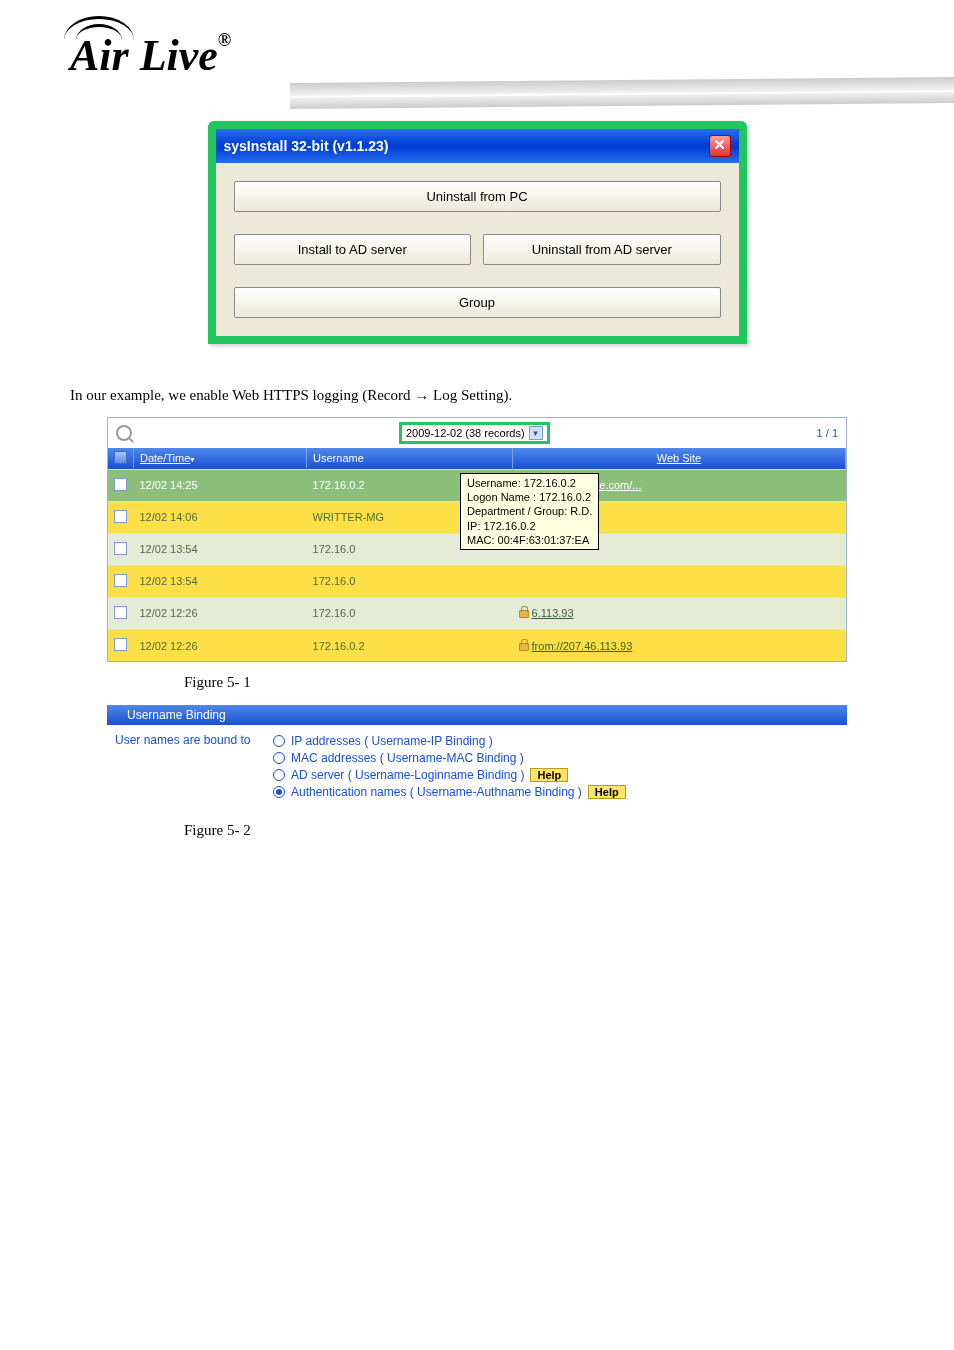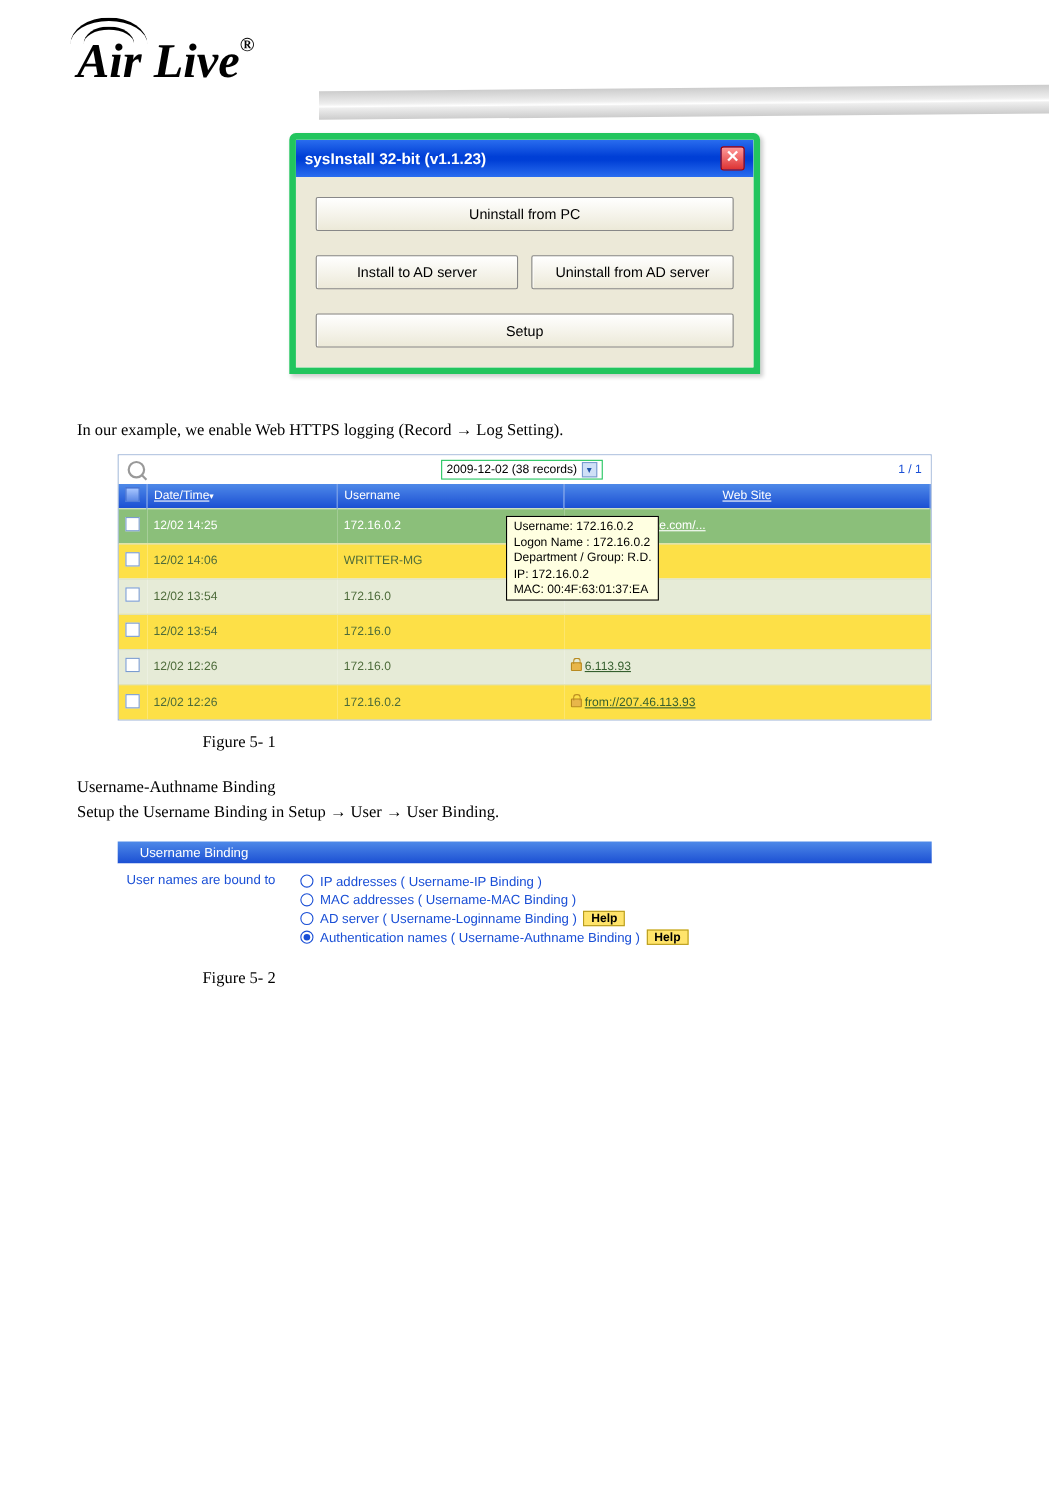--- a/index.html
+++ b/index.html
@@ -49,23 +49,23 @@
     height: 26px;
     background: linear-gradient(180deg,#ccc 0%,#eee 45%,#fff 55%,#eee 60%,#ccc 100%);
     transform: skewY(-0.5deg);
   }
   .content {
     padding: 40px 70px 0 70px;
   }
 
   
   .dialog {
-    width: 428px;
+    width: 539px;
     margin: 0 auto 40px;
-    border: 6px solid #22c55e;
+    border: 8px solid #22c55e;
     border-radius: 6px 6px 0 0;
     overflow: hidden;
     box-shadow: 2px 2px 4px rgba(0,0,0,.2);
   }
   .titlebar {
     background: linear-gradient(180deg,#2a6def 0%,#003fd6 45%,#003fd6 55%,#2a6def 100%);
     color: #fff;
     font-weight: bold;
     font-size: 14px;
     padding: 6px 8px;
@@ -130,21 +130,21 @@
     display: flex;
     justify-content: space-between;
     align-items: center;
     background: #fff;
   }
   .fig1 .center-drop {
     margin: 0 auto;
     display: inline-flex;
     align-items: center;
     gap: 4px;
-    border: 1px solid #22c55e;
+    border: 3px solid #22c55e;
     padding: 1px 4px;
     font-size: 11px;
     background: #fff;
     color: #000;
   }
   .fig1 .center-drop .chev { background:#cfe0f7;border:1px solid #7a9ccf;width:14px;height:14px;display:inline-flex;align-items:center;justify-content:center;font-size:9px;color:#2255aa;}
   .fig1 .searchicon { width:16px;height:16px;border:2px solid #999;border-radius:50%;position:relative;}
   .fig1 .searchicon::after{content:"";position:absolute;width:6px;height:2px;background:#999;bottom:-2px;right:-4px;transform:rotate(45deg);}
   .fig1 .pager { color:#1a4fd6; font-size:11px;}
   .fig1 table { width:100%; border-collapse: collapse;}
@@ -268,21 +268,21 @@
     </div>
     <div class="dialog-body">
       <div class="btn-row">
         <div class="winbtn">Uninstall from PC</div>
       </div>
       <div class="btn-row">
         <div class="winbtn">Install to AD server</div>
         <div class="winbtn">Uninstall from AD server</div>
       </div>
       <div class="quit-row">
-        <div class="winbtn wide">Setup</div>
+        <div class="winbtn wide">Group</div>
       </div>
     </div>
   </div>
 
   <div class="para">
     <span>In our example, we enable Web HTTPS logging (Record </span><span class="arrow">→</span><span> Log Setting).</span>
   </div>
 
   <div class="fig1-wrap">
     <div class="fig1">
@@ -349,30 +349,20 @@
       <div>Username: 172.16.0.2</div>
       <div>Logon Name : 172.16.0.2</div>
       <div>Department / Group: R.D.</div>
       <div>IP: 172.16.0.2</div>
       <div>MAC: 00:4F:63:01:37:EA</div>
     </div>
   </div>
 
   <div class="figlabel">Figure 5- 1</div>
 
-  <div class="para">
-    <div>Username-Authname Binding</div>
-    <div>
-      <span>Setup the Username Binding in Setup </span>
-      <span class="arrow">→</span>
-      <span> User </span>
-      <span class="arrow">→</span>
-      <span> User Binding.</span>
-    </div>
-  </div>
 
   <div class="fig2">
     <div class="hdr">Username Binding</div>
     <div class="body">
       <div class="row">
         <div class="lbl">User names are bound to</div>
         <div class="opts">
           <div class="opt">
             <span class="radio"></span>
             <span>IP addresses ( Username-IP Binding )</span>

